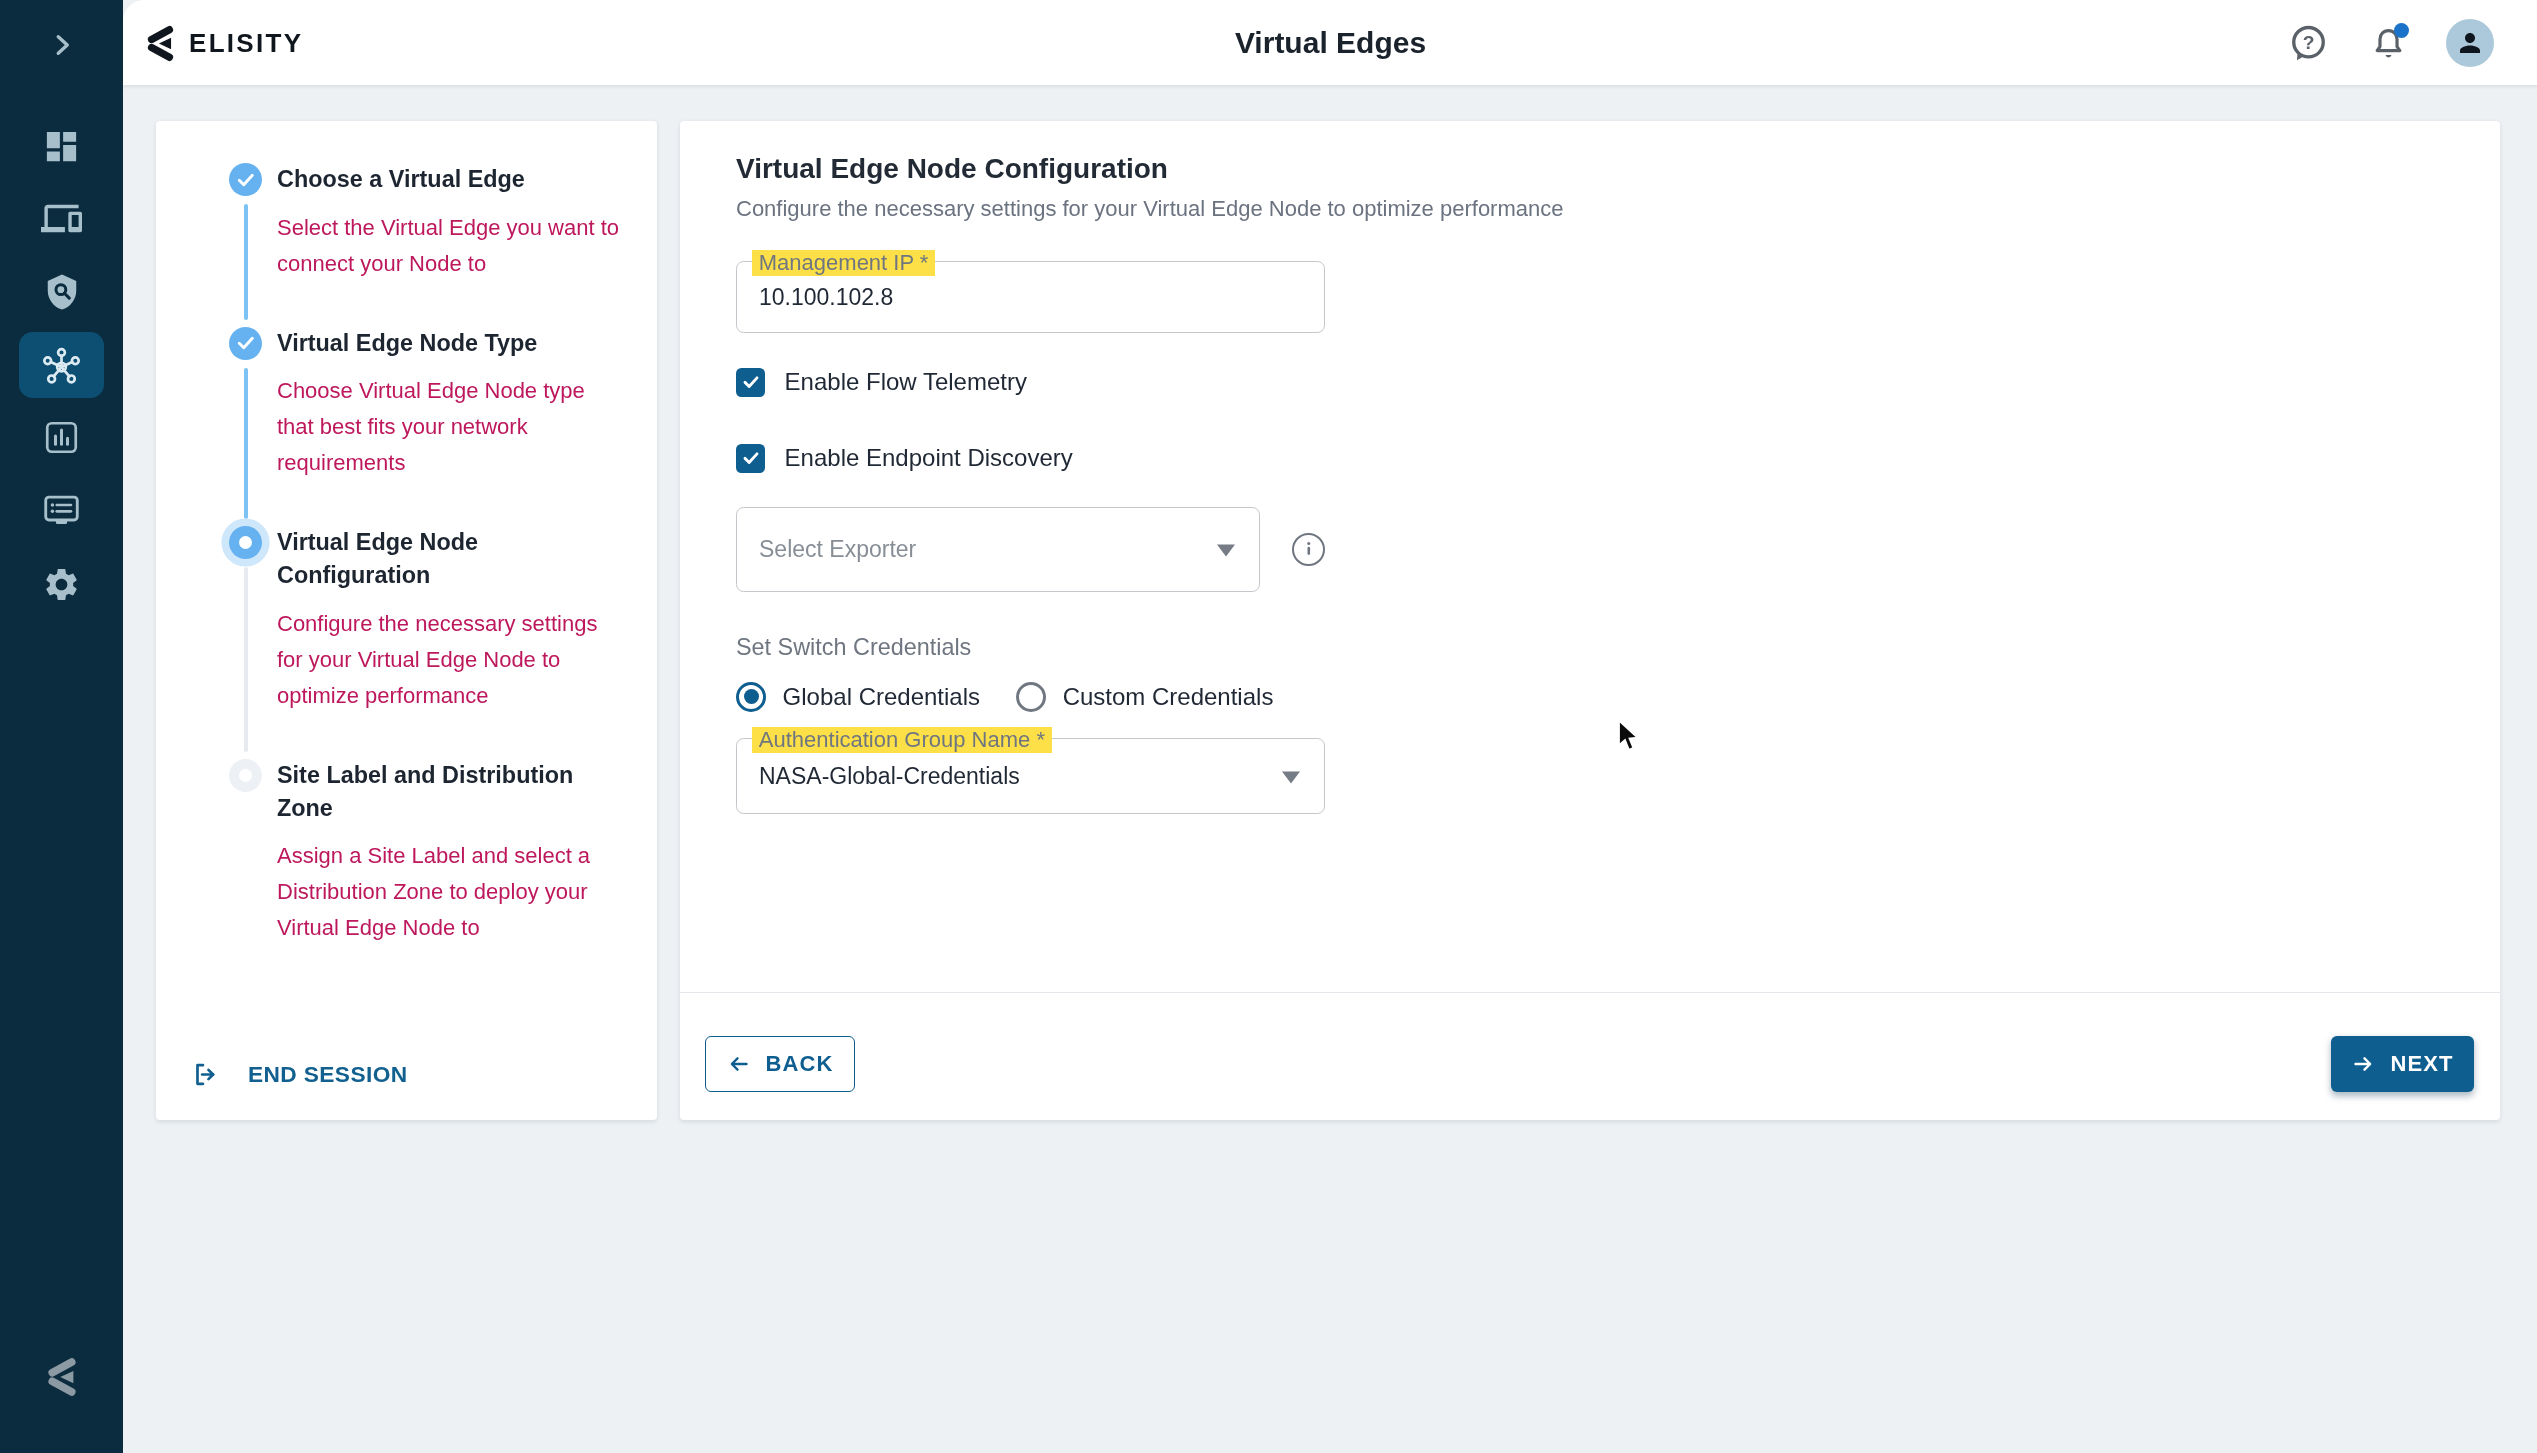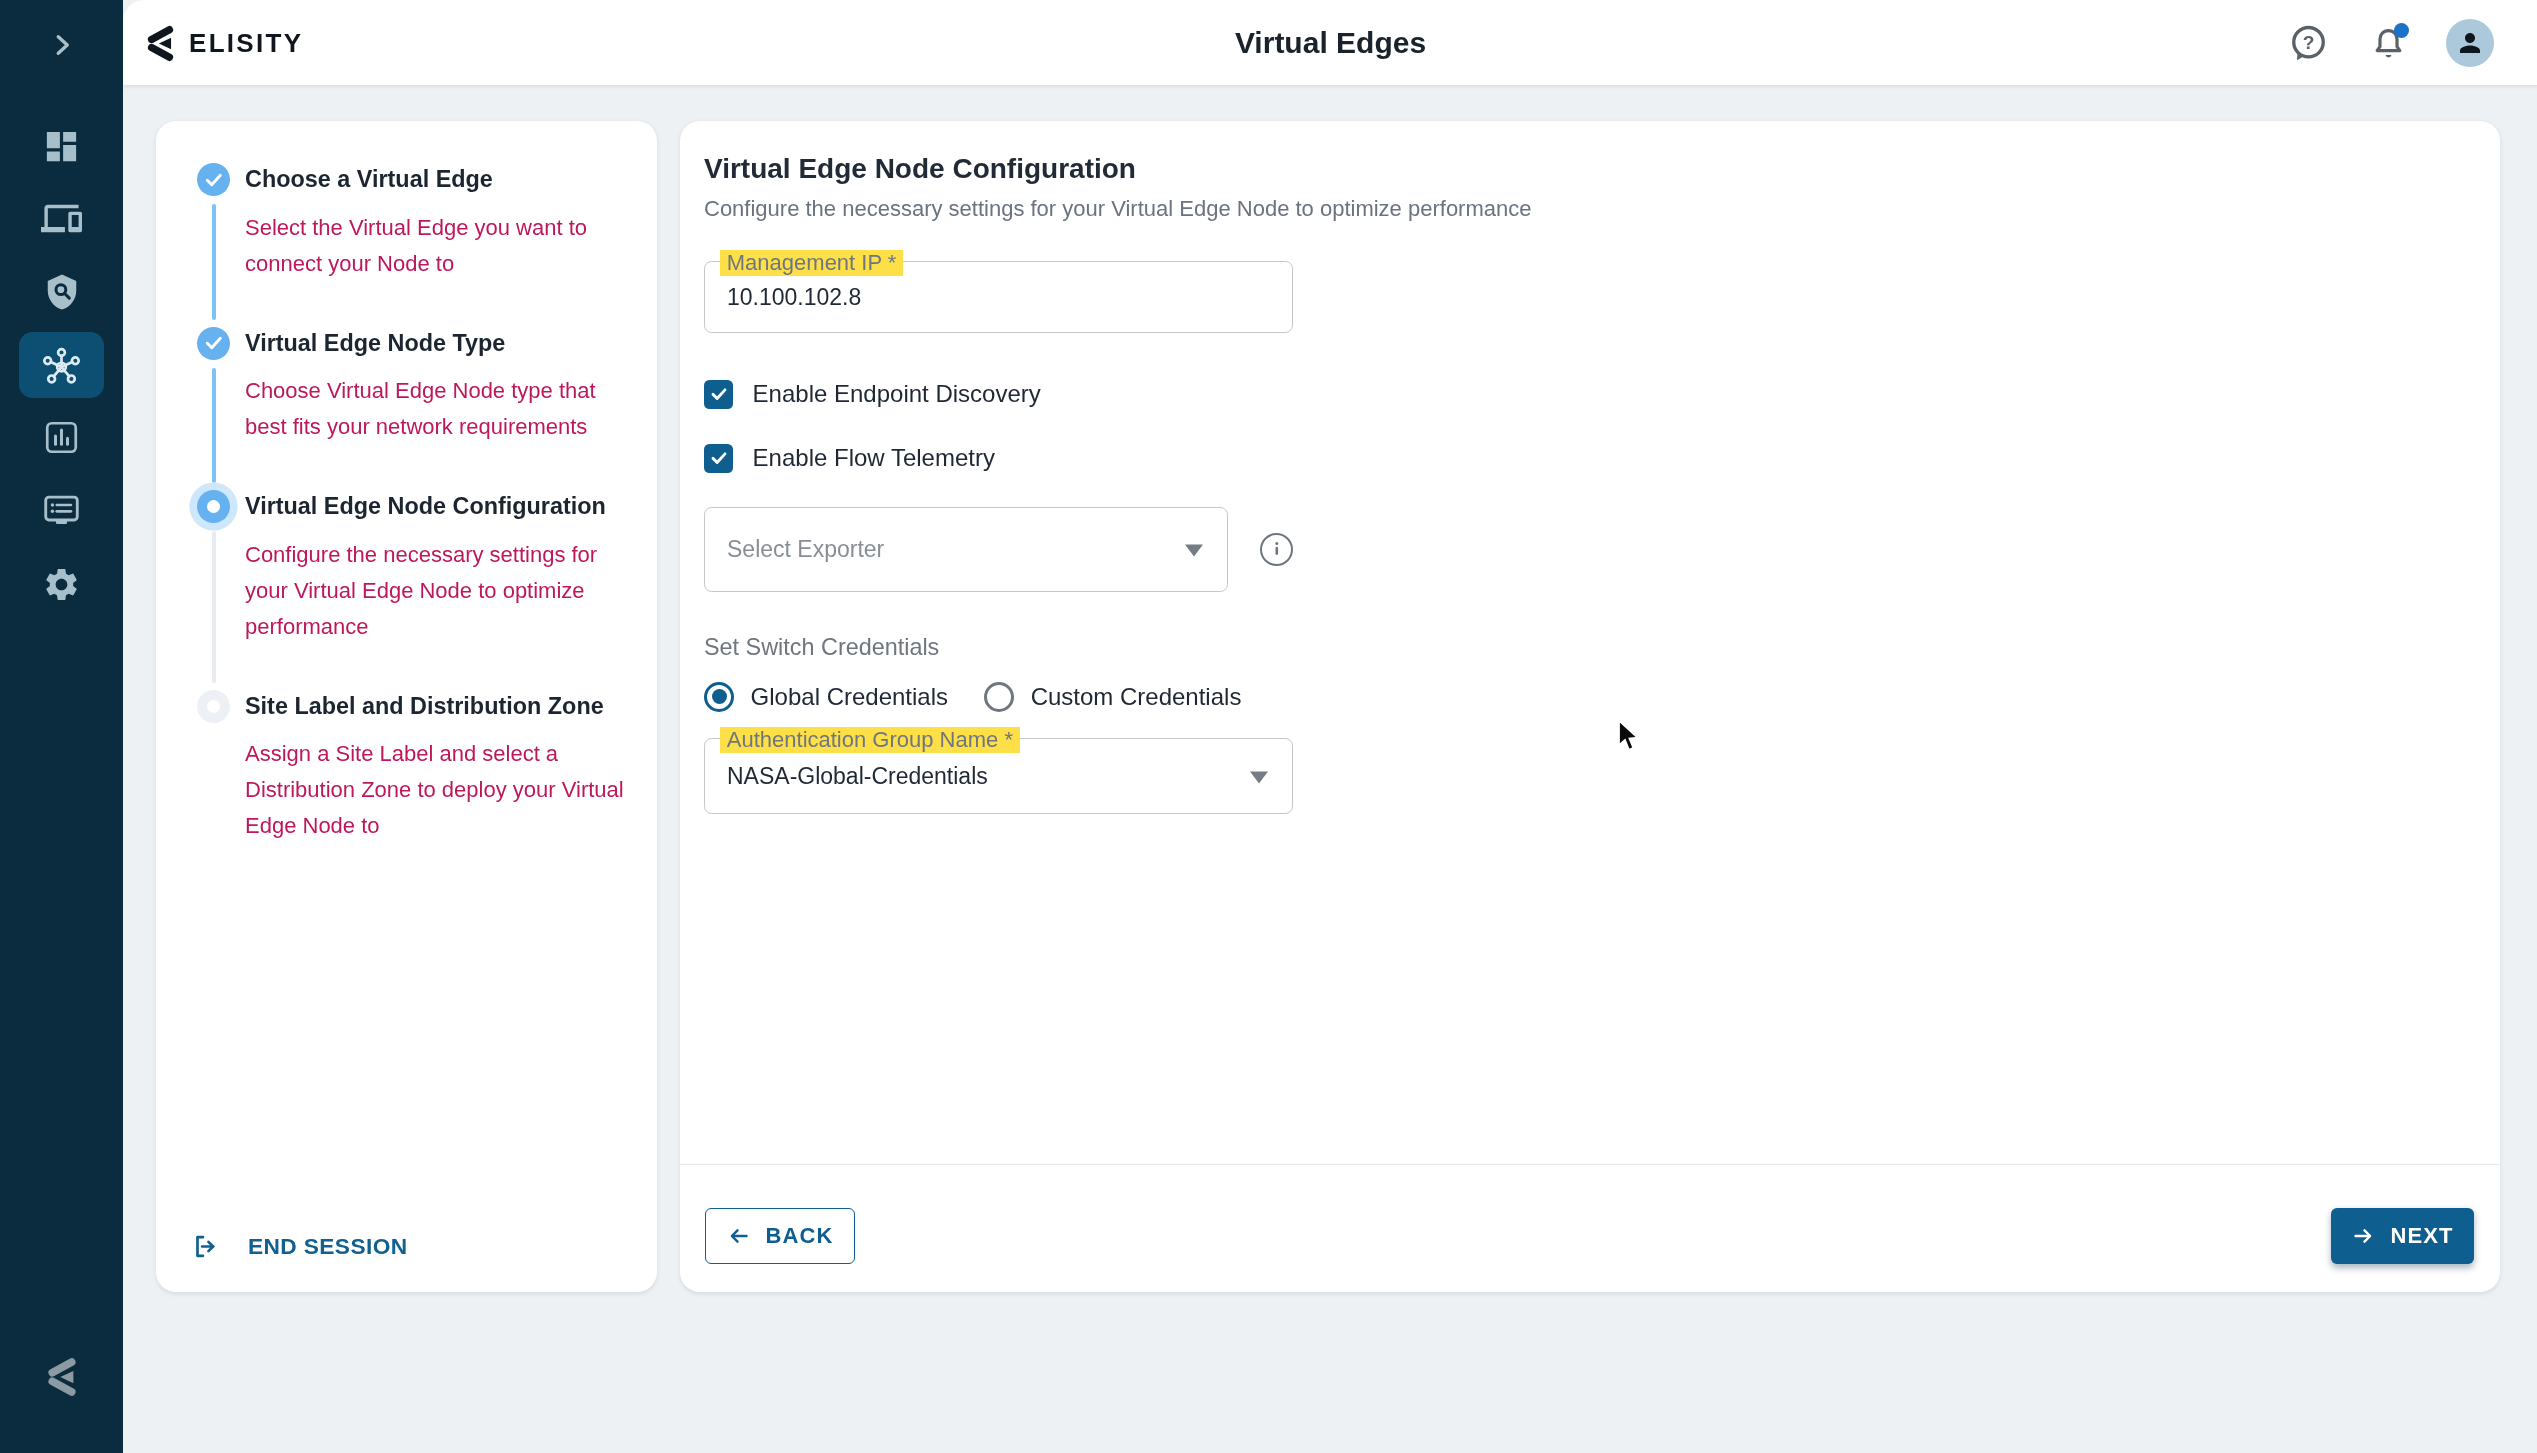--- a/index.html
+++ b/index.html
@@ -23,22 +23,22 @@
   .brand-text { font-size:26px; font-weight:800; letter-spacing:2.3px; color:#10161d; }
   .page-title { position:absolute; left:50%; top:50%; transform:translate(-50%,-50%);
                 font-size:30px; font-weight:600; color:#1a222c; }
   .header-right { position:absolute; right:44px; top:0; height:86px; display:flex; align-items:center; gap:36px; }
   .hicon { position:relative; width:44px; height:44px; display:flex; align-items:center; justify-content:center; cursor:pointer; }
   .avatar { width:48px; height:48px; border-radius:50%; background:#abc9da; display:flex;
             align-items:center; justify-content:center; cursor:pointer; }
   .bell-dot { position:absolute; right:1.5px; top:1.5px; width:15px; height:15px; border-radius:50%; background:#1a73c8; }
 
   
-  .card { position:absolute; top:121px; height:1171px; background:#fff; border-radius:20px;
-          box-shadow:0 1.5px 4.5px rgba(15,30,45,.10); }
+  .card { position:absolute; top:121px; height:999px; background:#fff; border-radius:4px;
+          box-shadow:0 1.5px 4.5px rgba(15,30,45,.10);padding-left:32px; }
   .stepper-card { left:33px; width:501px; }
   .main-card { left:557px; width:1820px; }
 
   
   .steps { padding:42px 26px 0 41px; }
   .step { position:relative; padding-left:48px; margin-bottom:45px; }
   .step-circle { position:absolute; left:0; top:0; width:33px; height:33px; border-radius:50%;
                  display:flex; align-items:center; justify-content:center; }
   .step.done .step-circle { background:#66b2f0; }
   .step.active .step-circle { background:#66b2f0; box-shadow:0 0 0 7.6px #cfe7fb; }
@@ -266,36 +266,36 @@
         <div class="main-sub">Configure the necessary settings for your Virtual Edge Node to optimize performance</div>
 
         <div class="form-col">
 
           <div class="mui-field" style="margin-top:39px; height:72px;">
             <span class="flabel">Management IP *</span>
             <span class="fvalue">10.100.102.8</span>
           </div>
 
 
+          <div class="cb-row" style="margin-top:35px;">
+            <span class="cb-box">
+              <svg width="18" height="18" viewBox="0 0 24 24">
+                  <polyline points="4,12.5 9.5,18 20,6.5" fill="none" stroke="#fff" stroke-width="3.8" stroke-linecap="round" stroke-linejoin="round"></polyline>
+                </svg>
+            </span>
+            <span class="cb-label">Enable Flow Telemetry</span>
+          </div>
           <div class="cb-row" style="margin-top:47px;">
             <span class="cb-box">
               <svg width="18" height="18" viewBox="0 0 24 24">
                   <polyline points="4,12.5 9.5,18 20,6.5" fill="none" stroke="#fff" stroke-width="3.8" stroke-linecap="round" stroke-linejoin="round"></polyline>
                 </svg>
             </span>
             <span class="cb-label">Enable Endpoint Discovery</span>
           </div>
-          <div class="cb-row" style="margin-top:35px;">
-            <span class="cb-box">
-              <svg width="18" height="18" viewBox="0 0 24 24">
-                  <polyline points="4,12.5 9.5,18 20,6.5" fill="none" stroke="#fff" stroke-width="3.8" stroke-linecap="round" stroke-linejoin="round"></polyline>
-                </svg>
-            </span>
-            <span class="cb-label">Enable Flow Telemetry</span>
-          </div>
 
           <div class="exporter-row" style="margin-top:34px;">
             <div class="mui-field" style="height:85px; flex:1;">
               <span class="fvalue placeholder">Select Exporter</span>
               <span class="caret"></span>
             </div>
             <div class="info-circle">
               <svg width="19.6" height="19.6" viewBox="0 0 24 24">
                   <circle cx="12" cy="5.6" r="1.9" fill="#6f7680"></circle>
                   <rect x="10.4" y="9.5" width="3.2" height="10" rx="1.6" fill="#6f7680"></rect>

